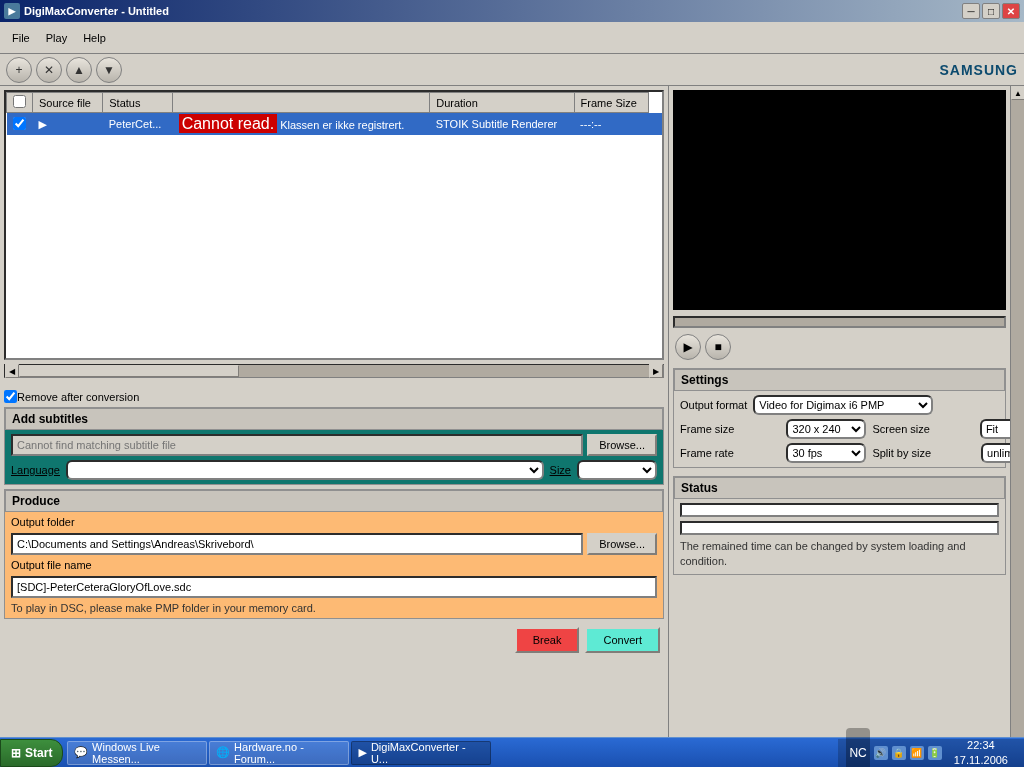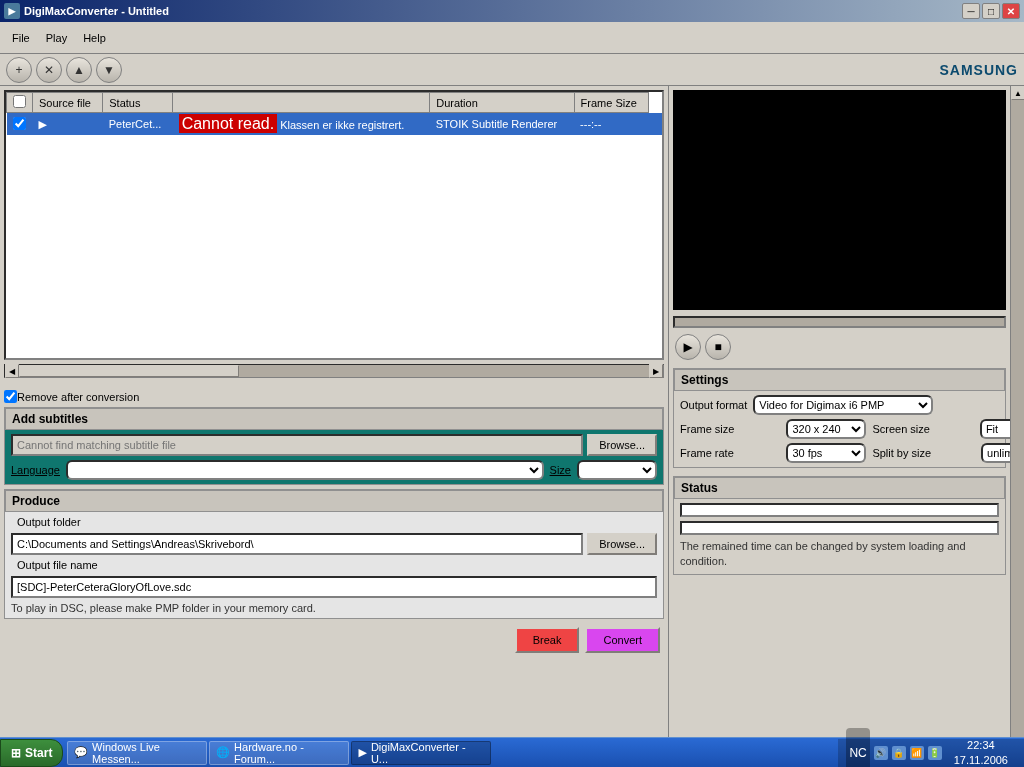--- a/index.html
+++ b/index.html
@@ -227,29 +227,29 @@
       width: 80px;
       height: 20px;
       background: white;
       border: 2px inset #808080;
       font-size: 11px;
     }
 
     
     .produce-section {
       border: 1px solid #909090;
-      background: #e5e5e5;
+      background: #fdba74;
     }
     .produce-body {
       padding: 4px 6px;
       display: flex;
       flex-direction: column;
       gap: 4px;
     }
-    .field-label { font-size: 11px; margin-bottom: 1px; margin-left: 6px; }
+    .field-label { font-size: 11px; margin-bottom: 1px; }
     .output-folder-row {
       display: flex;
       gap: 4px;
     }
     .output-folder-input {
       flex: 1;
       height: 22px;
       border: 2px inset #808080;
       background: white;
       padding: 2px 4px;
@@ -277,21 +277,21 @@
     }
     .action-btn {
       height: 26px;
       padding: 0 16px;
       background: #ef4444;
       border: 2px outset #d4d0c8;
       font-size: 11px;
       cursor: pointer;
     }
     .action-btn-primary {
-      background: #d946ef;
+      background: #5eead4;
     }
 
     
     .right-panel {
       width: 342px;
       display: flex;
       flex-direction: column;
       border-left: 1px solid #808080;
     }
 

